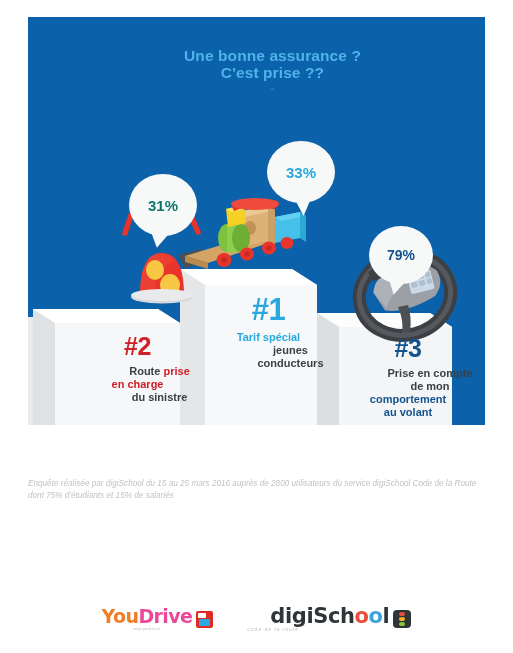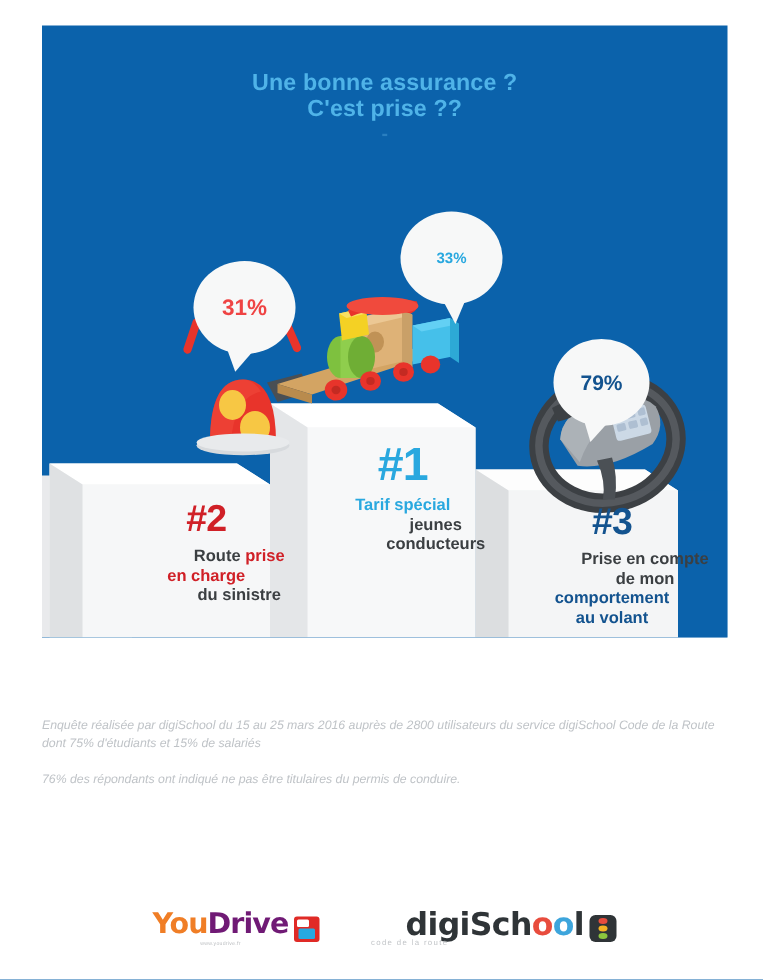--- a/index.html
+++ b/index.html
@@ -13,21 +13,21 @@
   #stage{position:absolute;inset:0;width:513px;height:653px;}
 
   
   .hero{
     position:absolute;left:28px;top:17px;width:457px;height:408px;
     background:#0b62ab;
     overflow:hidden;
   }
 
   .title{
-    position:absolute;left:0;top:30px;width:457px;
+    position:absolute;left:16px;top:30px;width:457px;
     text-align:center;
     color:#4fb3e8;
     font-size:15.5px;font-weight:bold;line-height:17px;
     letter-spacing:.1px;
   }
   .title .l2{display:block;}
   .title-dash{
     display:block;color:#2a7fc0;font-size:13px;line-height:11px;margin-top:2px;
   }
 
@@ -37,29 +37,29 @@
     background:#f7f8f8;
     border-radius:50%;
     display:flex;align-items:center;justify-content:center;
     font-weight:bold;
     z-index:6;
   }
   .bubble .tail{
     position:absolute;width:0;height:0;
   }
   
-  #bubble-31{left:101px;top:157px;width:68px;height:62px;font-size:15px;color:#ef4444;}
+  #bubble-31{left:101px;top:157px;width:68px;height:62px;font-size:15px;color:#0f766e;}
   #bubble-31 .tail{
     left:20px;bottom:-12px;
     border-left:9px solid transparent;border-right:11px solid transparent;
     border-top:17px solid #f7f8f8;
     transform:rotate(8deg);
   }
   
-  #bubble-33{left:239px;top:124px;width:68px;height:62px;font-size:10px;color:#29a8df;}
+  #bubble-33{left:239px;top:124px;width:68px;height:62px;font-size:15px;color:#29a8df;}
   #bubble-33 .tail{
     left:28px;bottom:-13px;
     border-left:8px solid transparent;border-right:9px solid transparent;
     border-top:18px solid #f7f8f8;
     transform:rotate(-4deg);
   }
   
   #bubble-16{left:341px;top:209px;width:64px;height:58px;font-size:14px;color:#13538f;}
   #bubble-16 .tail{
     left:18px;bottom:-11px;
@@ -104,21 +104,21 @@
     position:absolute;left:28px;top:598px;width:457px;height:42px;
     display:flex;align-items:center;justify-content:center;gap:34px;
   }
   .logo{display:flex;align-items:center;gap:4px;}
 
   .youdrive-word{
     font-size:19px;font-weight:bold;letter-spacing:-.6px;line-height:19px;
     font-family:"DejaVu Sans",sans-serif;
   }
   .youdrive-word .you{color:#f07e26;}
-  .youdrive-word .drive{color:#701a75;}
+  .youdrive-word .drive{color:#ec4899;}
   .youdrive-sub{
     display:block;font-size:3.4px;color:#b9bcbf;letter-spacing:.2px;
     margin-top:1px;text-align:center;
   }
   .yd-badge{
     width:17px;height:17px;background:#e02a26;border-radius:2px;
     position:relative;overflow:hidden;
   }
   .yd-badge .b1{position:absolute;left:2px;top:2px;width:8px;height:5px;background:#fff;border-radius:1px;}
   .yd-badge .b2{position:absolute;left:3px;top:8px;width:11px;height:7px;background:#27a9e1;border-radius:1px;}
@@ -290,21 +290,20 @@
       <span class="dark">Prise en compte</span><br>
       <span class="dark">de mon</span><br>
       <span class="navy">comportement</span><br>
       <span class="navy">au volant</span>
     </div>
 
   </div>
 
   <div class="notes">
     <p>Enquête réalisée par digiSchool du 15 au 25 mars 2016 auprès de 2800 utilisateurs du service digiSchool Code de la Route dont 75% d'étudiants et 15% de salariés</p>
-    <p>76% des répondants ont indiqué ne pas être titulaires du permis de conduire.</p>
   </div>
 
   <div class="logos">
 
     <div class="logo">
       <div>
         <div class="youdrive-word">
           <span class="you">You</span><span class="drive">Drive</span>
         </div>
         <span class="youdrive-sub">www.youdrive.fr</span>

